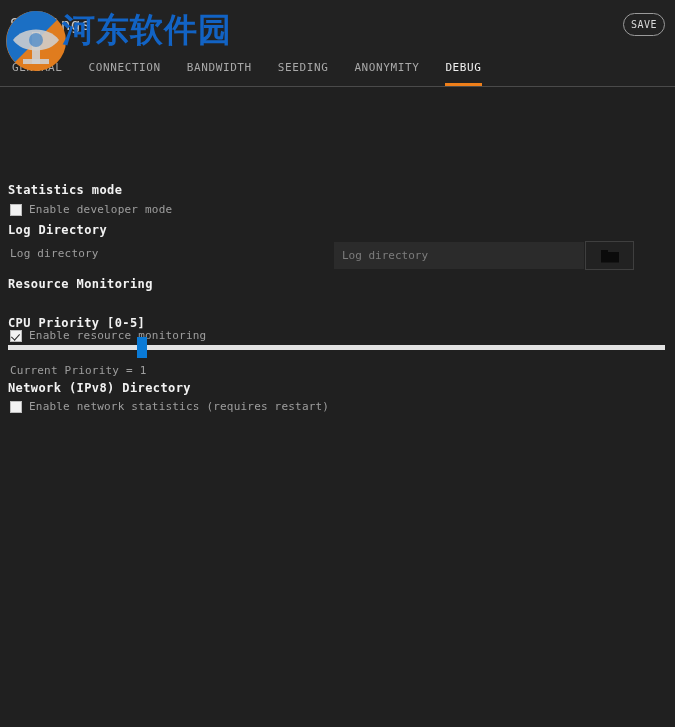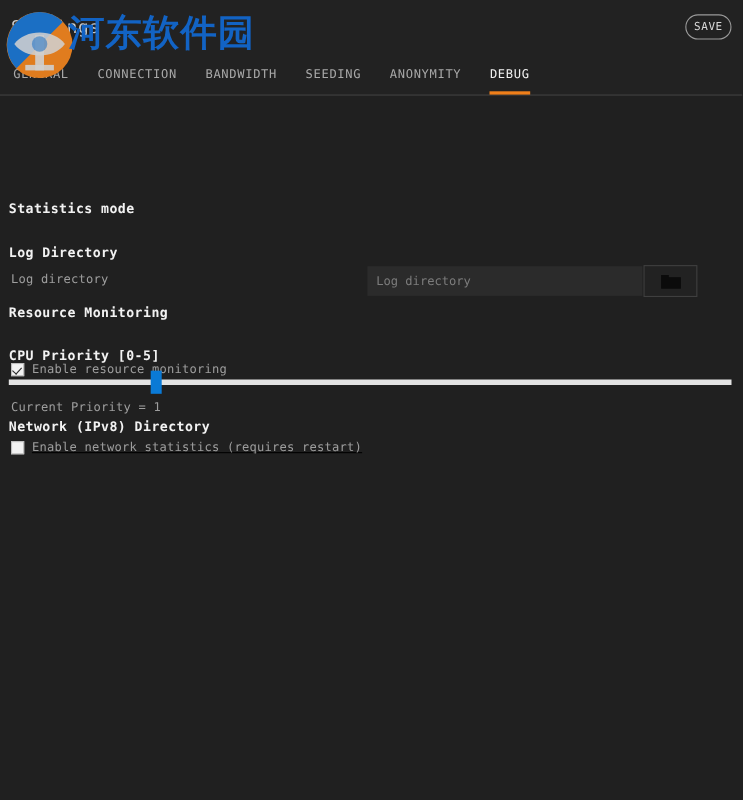--- a/index.html
+++ b/index.html
@@ -261,20 +261,24 @@
       <circle cx="31" cy="30" r="7" fill="#1b6fc4" opacity="0.55"></circle>
     </svg>
     <div class="wm-cn">河东软件园</div>
   </div>
 </div>
 
 <div class="content">
 
   <div class="section-title" style="left:8px; top:96px;">Statistics mode</div>
 
+  <div class="check-row" style="left:10px; top:116px;">
+    <span class="checkbox"></span>
+    <span class="check-label">Enable developer mode</span>
+  </div>
 
   <div class="section-title" style="left:8px; top:136px;">Log Directory</div>
 
   <div class="plain-label" style="left:10px; top:160px;">Log directory</div>
 
   <input class="logdir-input" type="text" placeholder="Log directory" style="">
 
   <button class="browse-button">
     <svg width="20" height="16" viewBox="0 0 20 16">
       <rect x="1" y="2" width="7" height="2.5" fill="#0b0b0b"></rect>
@@ -293,19 +297,19 @@
 
   <div class="slider-wrap">
     <div class="slider-track" style="background: rgb(227, 227, 227);"></div>
     <div class="slider-handle" style="left: 129.4px; background: rgb(10, 122, 214);"></div>
   </div>
 
   <div class="plain-label" style="left:10px; top:277px;">Current Priority = 1</div>
 
   <div class="section-title" style="left:8px; top:294px;">Network (IPv8) Directory</div>
 
-  <div class="check-row" style="left:10px; top:313px;text-decoration:underline;">
+  <div class="check-row" style="left:10px; top:313px;">
     <span class="checkbox"></span>
     <span class="check-label">Enable network statistics (requires restart)</span>
   </div>
 
 
 </div>
 
 </body></html>

